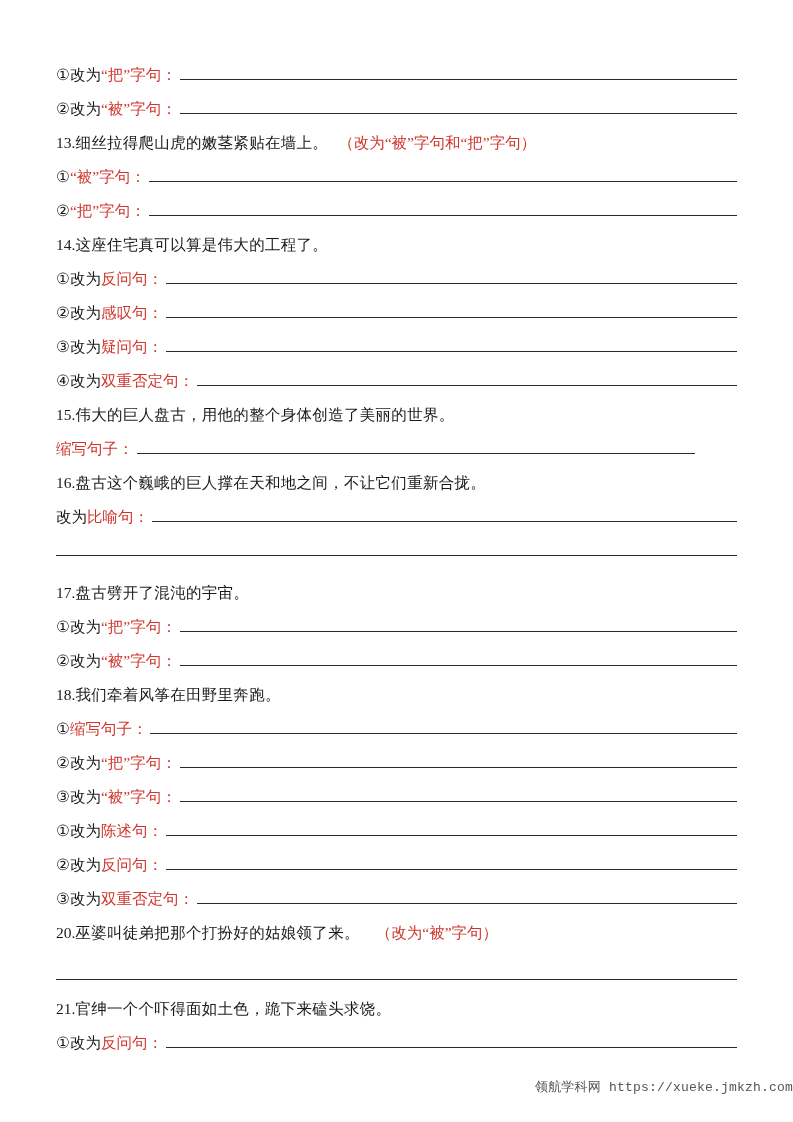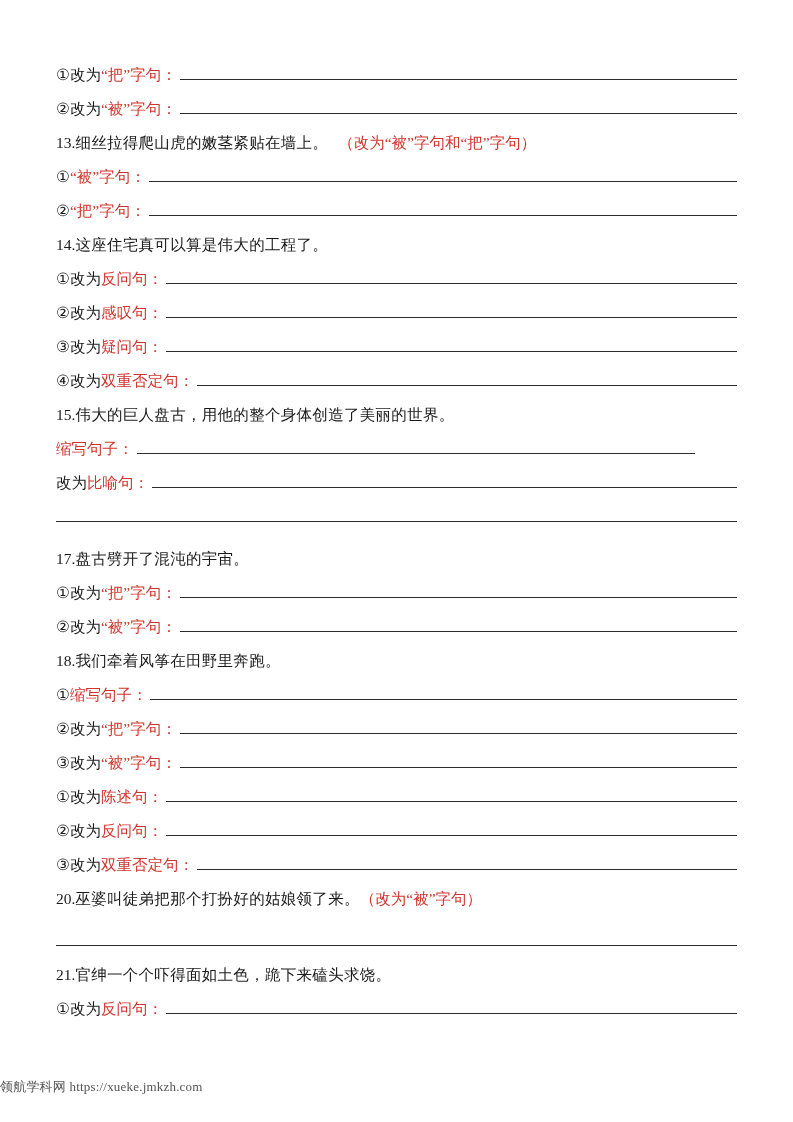--- a/index.html
+++ b/index.html
@@ -57,22 +57,22 @@
   .row-fullline {
     height: 34px;
     display: flex;
     align-items: flex-end;
   }
   .footer {
     position: absolute;
     left: 0;
     right: 0;
     bottom: 26px;
-    text-align: left;
-    font-family: Liberation Serif, serif;
+    text-align: right;
+    font-family: Liberation Mono, monospace;
     font-size: 13px;
     color: #555555;
     letter-spacing: 0.2px;
   }
   .q-text {
     letter-spacing: 0.3px;
   }
   .spacer-sm { height: 8px; }
 </style>
 </head>
@@ -157,20 +157,24 @@
     <span class="txt black">15.</span>
     <span class="txt black q-text">伟大的巨人盘古，用他的整个身体创造了美丽的世界。</span>
   </div>
 
   <div class="line">
     <span class="txt red">缩写句子</span>
     <span class="txt red">：</span>
     <span class="blank" style="margin-right:42px"></span>
   </div>
 
+  <div class="line">
+    <span class="txt black">16.</span>
+    <span class="txt black q-text">盘古这个巍峨的巨人撑在天和地之间，不让它们重新合拢。</span>
+  </div>
 
   <div class="line">
     <span class="txt black">改为</span>
     <span class="txt red">比喻句</span>
     <span class="txt red">：</span>
     <span class="blank"></span>
   </div>
 
   <div class="row-fullline">
     <span class="blank-full"></span>
@@ -248,21 +252,21 @@
     <span class="txt black">③</span>
     <span class="txt black">改为</span>
     <span class="txt red">双重否定句</span>
     <span class="txt red">：</span>
     <span class="blank"></span>
   </div>
 
   <div class="line">
     <span class="txt black">20.</span>
     <span class="txt black q-text">巫婆叫徒弟把那个打扮好的姑娘领了来。</span>
-    <span class="txt red" style="margin-left:0">（改为“被”字句）</span>
+    <span class="txt red" style="margin-left:16px">（改为“被”字句）</span>
   </div>
 
   <div class="spacer-sm"></div>
 
   <div class="row-fullline">
     <span class="blank-full"></span>
   </div>
 
   <div class="line">
     <span class="txt black">21.</span>

